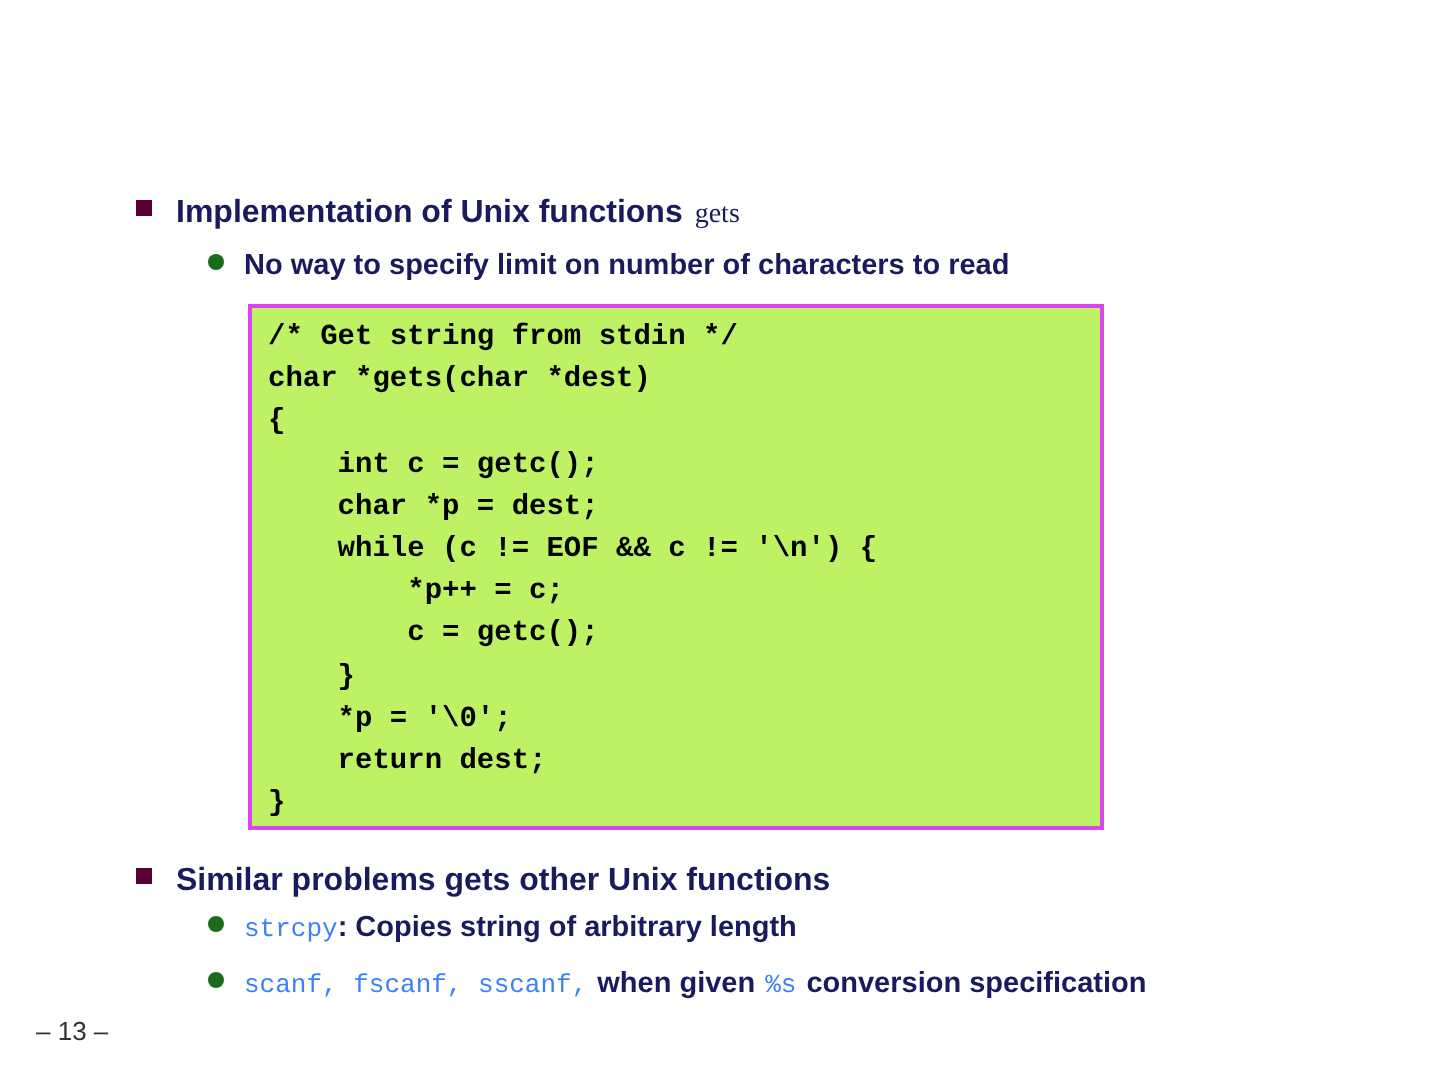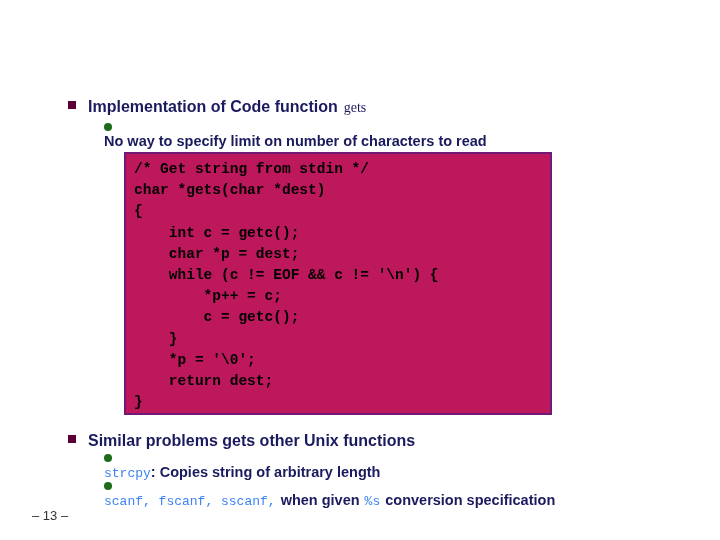--- a/index.html
+++ b/index.html
@@ -55,21 +55,20 @@
     font-size: 16px;
     font-weight: bold;
     color: #1a1a5e;
   }
 
   .bullet-l2 {
     position: absolute;
     display: flex;
     align-items: baseline;
     white-space: nowrap;
-    flex-direction: column;
   }
   .bullet-l2 .dot {
     width: 8px;
     height: 8px;
     border-radius: 50%;
     background: #1a6b1a;
     display: inline-block;
     margin-right: 10px;
     flex: 0 0 auto;
     position: relative;
@@ -94,22 +93,22 @@
     color: #3b82f6;
   }
 
   
   .code-box {
     position: absolute;
     left: 124px;
     top: 152px;
     width: 428px;
     height: 263px;
-    background: #be185d;
-    border: 2px solid #701a75;
+    background: #bef264;
+    border: 2px solid #d946ef;
     box-sizing: border-box;
     overflow: hidden;
   }
   .code-box pre {
     margin: 0;
     padding: 5px 0 0 8px;
     font-family: "Liberation Mono", "DejaVu Sans Mono", monospace;
     font-size: 14.5px;
     font-weight: bold;
     line-height: 21.2px;
@@ -120,32 +119,31 @@
 
   
   .page-num {
     position: absolute;
     left: 18px;
     top: 508px;
     font-size: 13px;
     color: #333333;
     font-family: "Liberation Sans", sans-serif;
     white-space: nowrap;
-    margin-left: 14px;
   }
 </style>
 </head>
 <body>
 
 <div id="slide">
 
 
   <div class="bullet-l1" style="left:68px; top:98px;">
     <span class="sq"></span>
-    <span class="txt"><span>Implementation of Code function</span><span class="mono-inline" style="margin-left:6px;">gets</span></span>
+    <span class="txt"><span>Implementation of Unix functions</span><span class="mono-inline" style="margin-left:6px;">gets</span></span>
   </div>
 
   <div class="bullet-l2" style="left:104px; top:125px;">
     <span class="dot"></span>
     <span class="txt">No way to specify limit on number of characters to read</span>
   </div>
 
   <div class="code-box">
     <pre>/* Get string from stdin */
 char *gets(char *dest)

